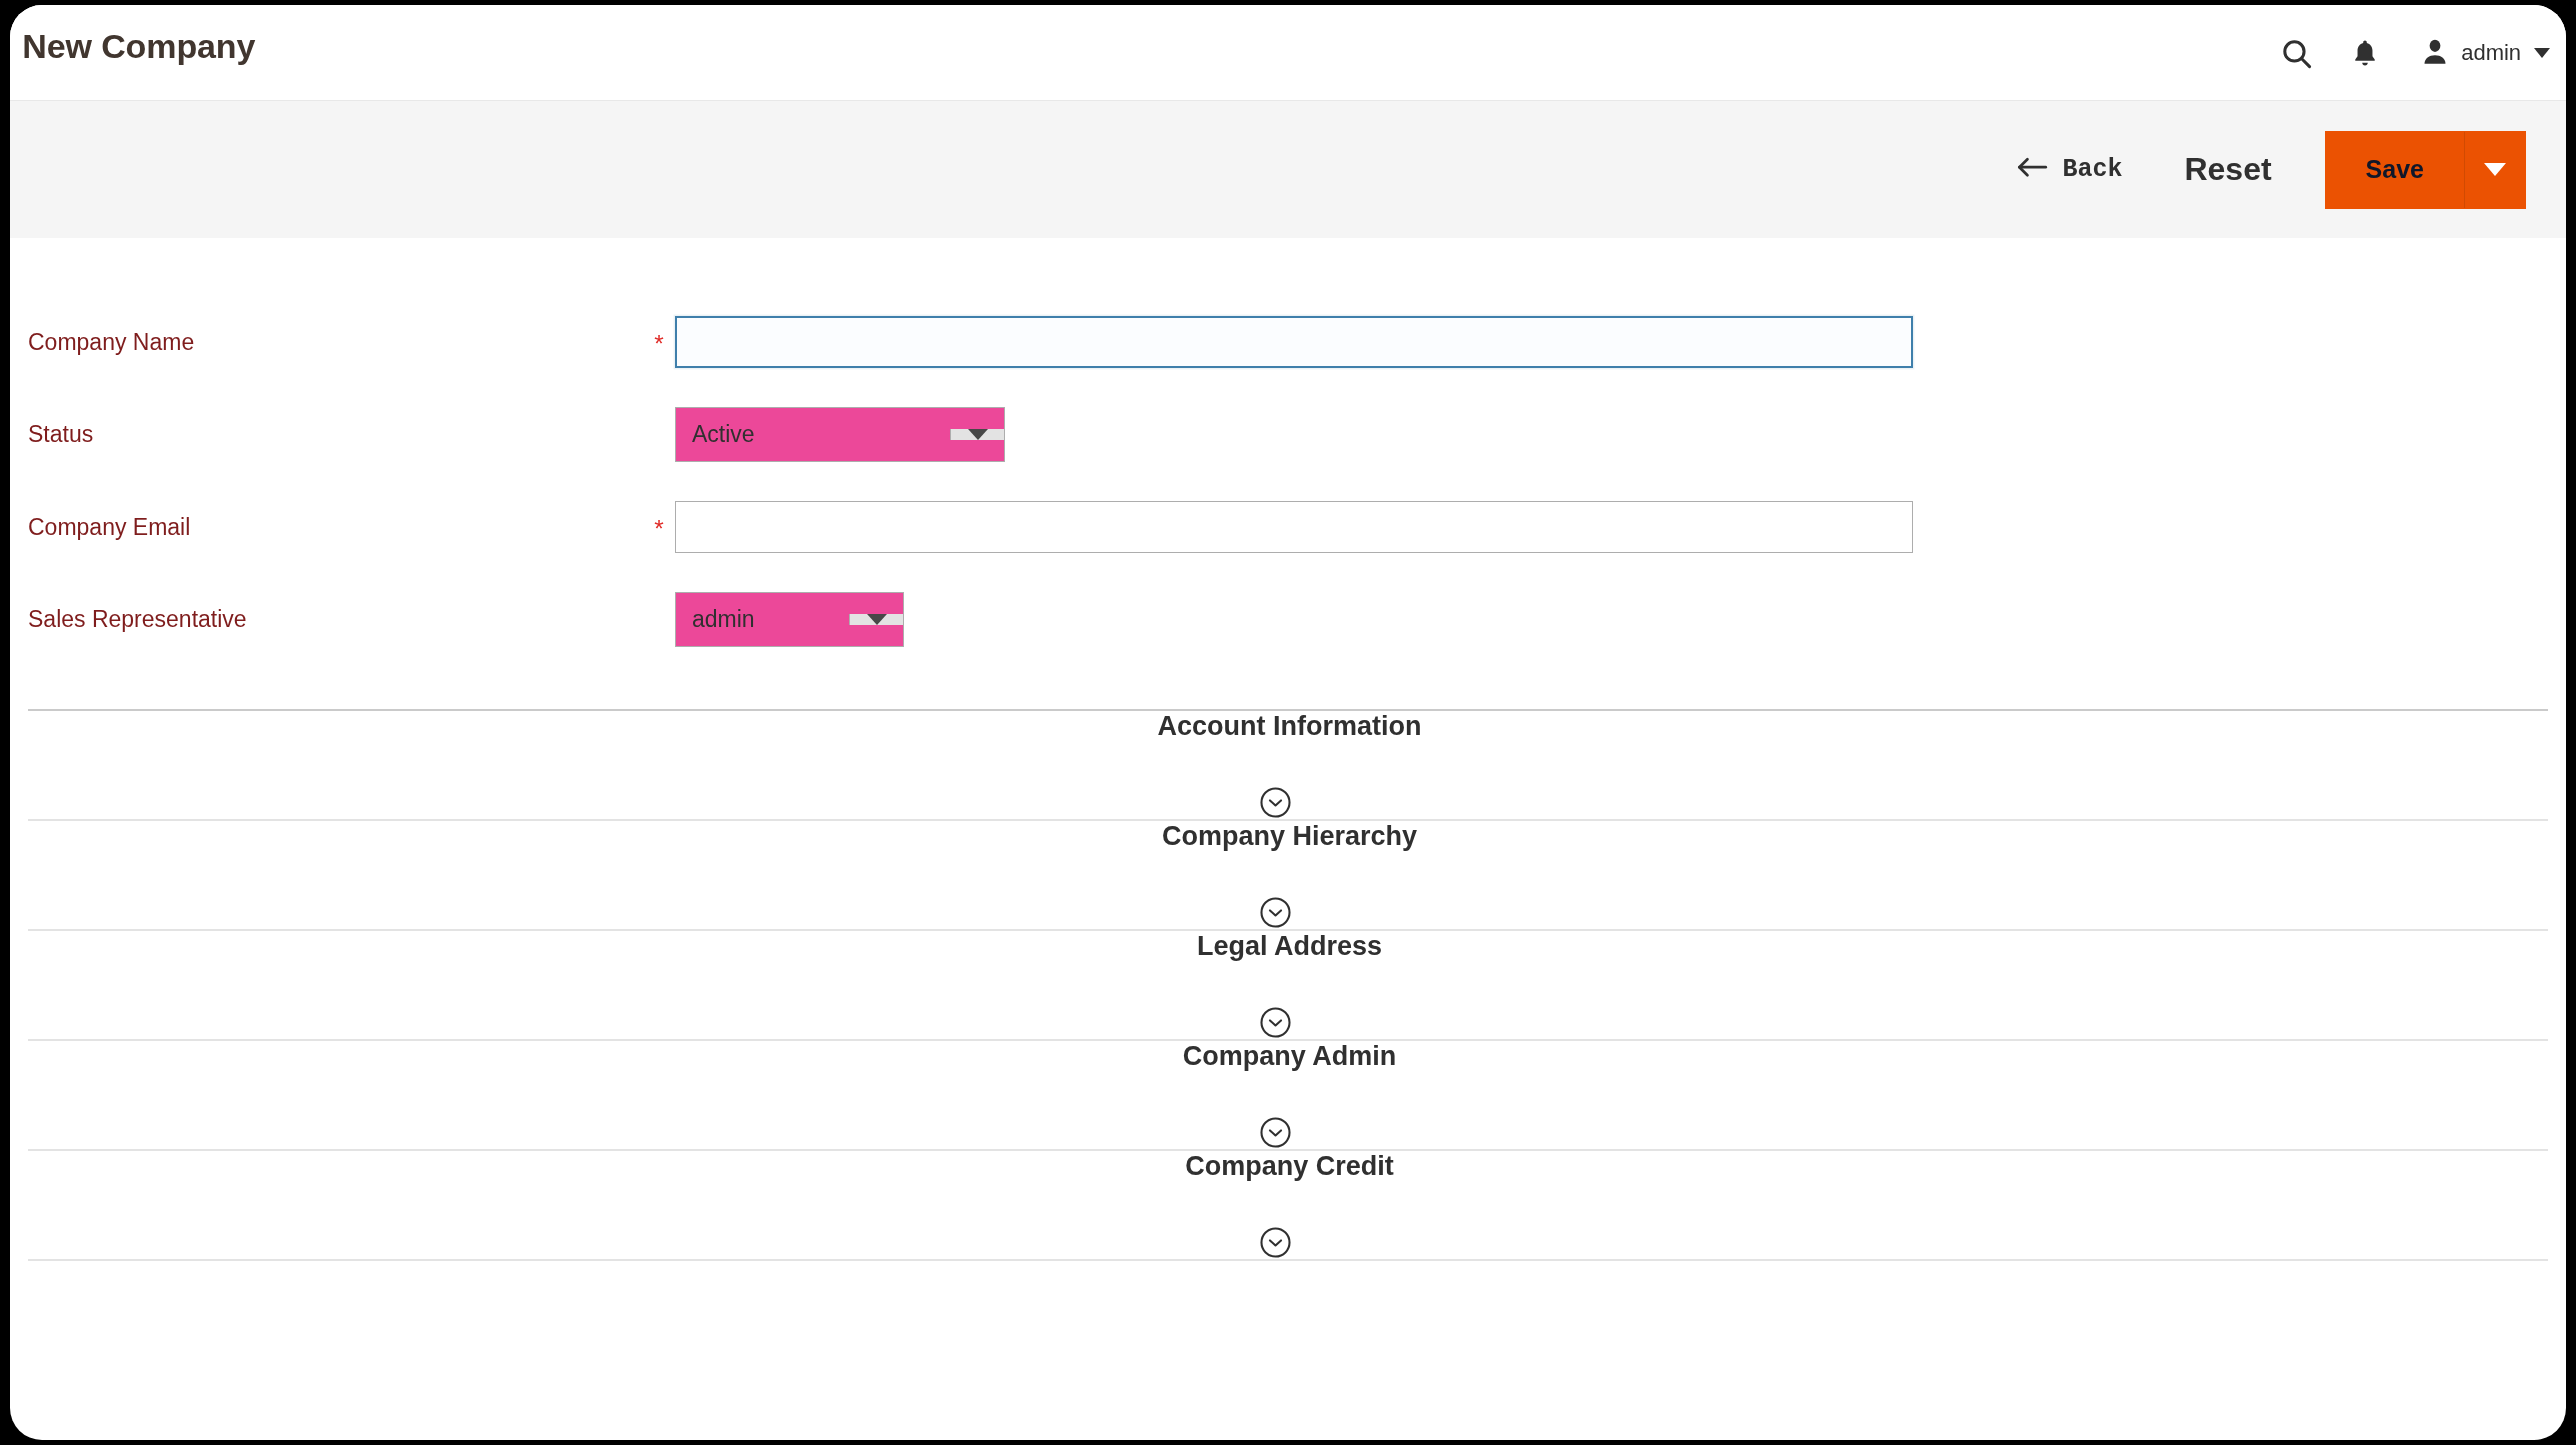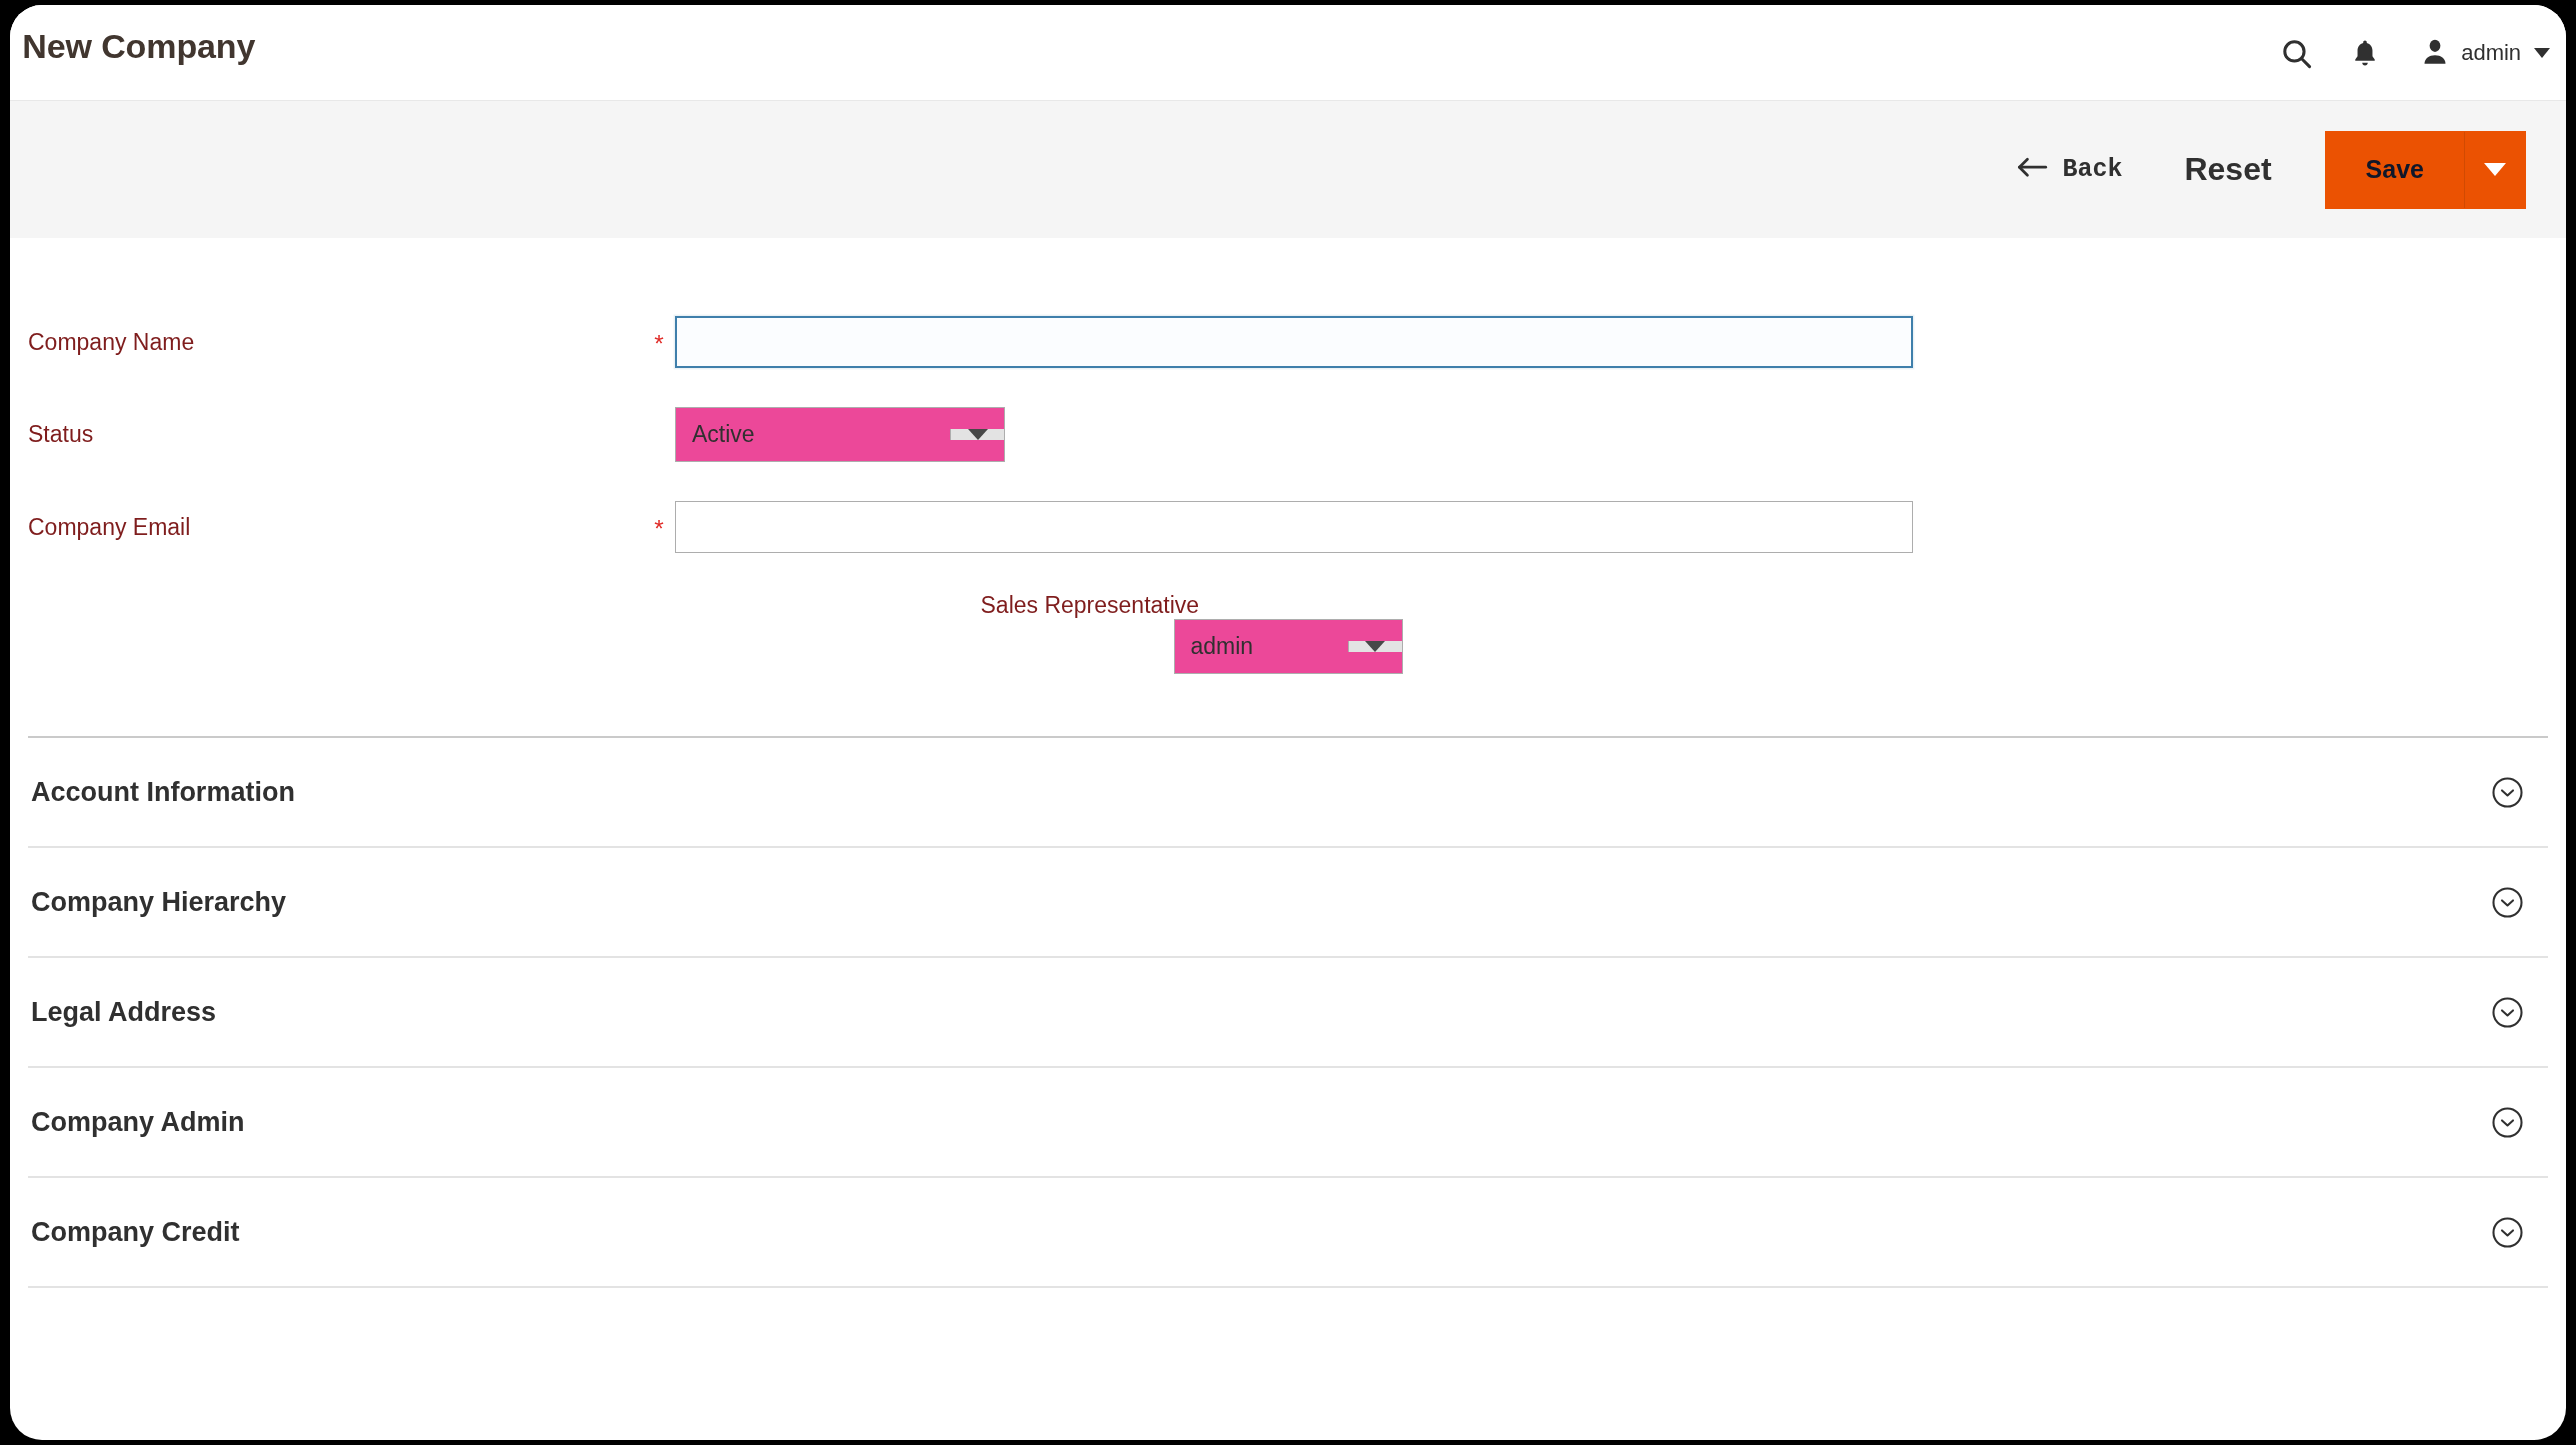--- a/index.html
+++ b/index.html
@@ -183,21 +183,21 @@
   .form-area {
     padding: 79px 0 62px 0;
     border-bottom: 2.9px solid #cacaca;
     margin: 0 18px;
   }
   .field-row {
     display: flex;
     align-items: center;
     margin-bottom: 39px;
   }
-  .field-row:last-child { margin-bottom: 0; flex-direction: column; }
+  .field-row:last-child { margin-bottom: 0; }
   .field-label {
     width: 615px;
     text-align: left;
     font-size: 23px;
     color: #7f1d1d;
     padding-right: 0;
     white-space: nowrap;
   }
   .req-star {
     width: 32px;
@@ -265,20 +265,21 @@
   
   .sections { margin: 0 18px; }
   .section-row {
     position: relative;
     height: 108px;
     display: flex;
     align-items: center;
     justify-content: space-between;
     border-bottom: 2.2px solid #e3e3e3;
     cursor: pointer;
+    flex-direction: column;
   }
   .section-title {
     font-size: 27px;
     font-weight: bold;
     color: #303030;
     white-space: nowrap;
     padding-left: 2.9px;
   }
   .chev-circle {
     margin-right: 24.4px;

